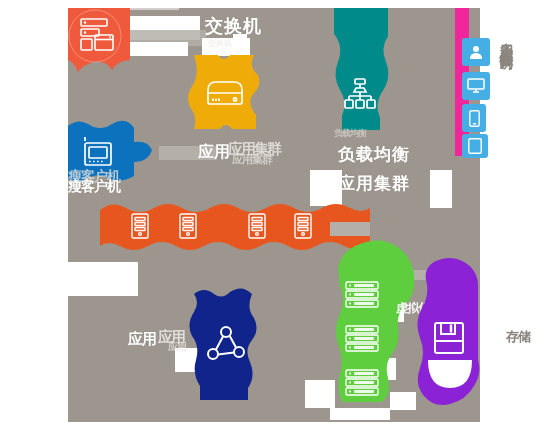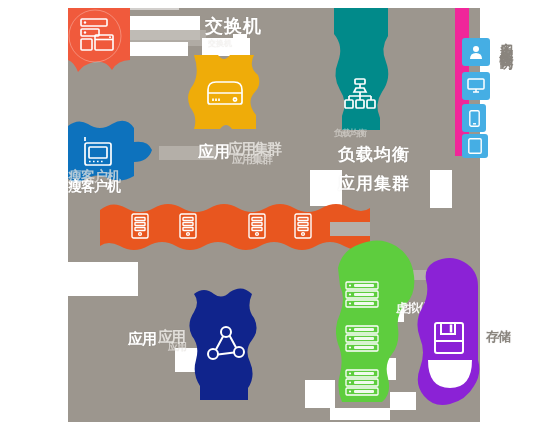--- a/index.html
+++ b/index.html
@@ -5,21 +5,21 @@
   html,body{margin:0;padding:0;background:#ffffff;}
   body{font-family:"Liberation Sans","DejaVu Sans",sans-serif;}
   #stage{position:relative;width:550px;height:432px;overflow:hidden;background:#ffffff;}
   #canvas{position:absolute;left:68px;top:8px;width:412px;height:414px;background:#9c968e;}
 
   .blob{position:absolute;}
   .icon{position:absolute;display:flex;align-items:center;justify-content:center;}
   .icon svg{display:block;}
   .lbl{position:absolute;color:#ffffff;font-weight:bold;white-space:nowrap;text-shadow:0 0 2px rgba(0,0,0,.08);}
   .lbl.dim{color:#e9e6e2;font-weight:bold;}
-  .lbl.grey{color:#8a857e;font-weight:bold;}
+  .lbl.grey{color:#8a857e;font-weight:bold;margin-left:20px;}
   .ghost{position:absolute;background:#ffffff;}
   .ghost.mid{background:#b4afa8;}
   .vtext{position:absolute;writing-mode:vertical-rl;color:#8a857e;font-weight:bold;letter-spacing:1px;}
   .chip{position:absolute;border-radius:3px;background:#45aee4;display:flex;align-items:center;justify-content:center;}
   .pinkbar{position:absolute;background:#f0269a;}
 </style>
 </head>
 <body>
 
 <div id="stage">

